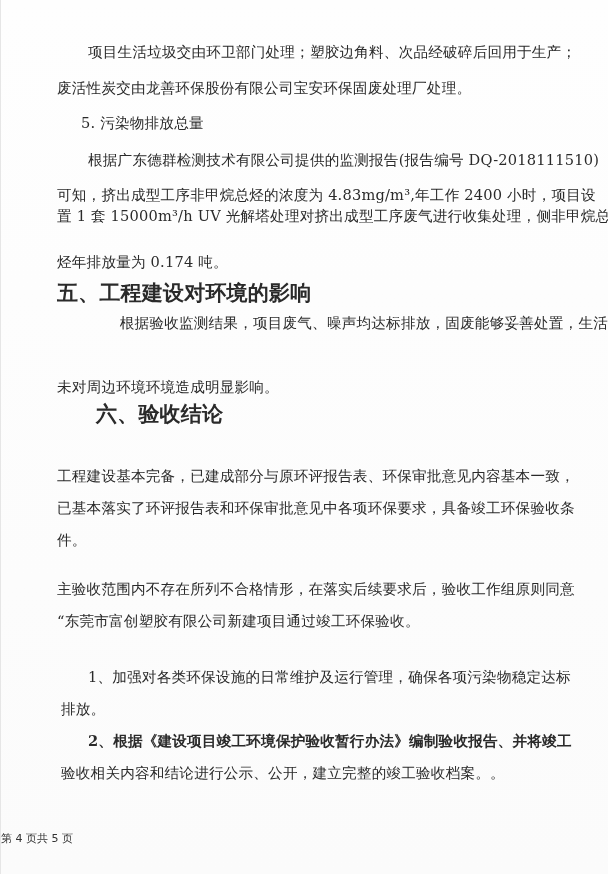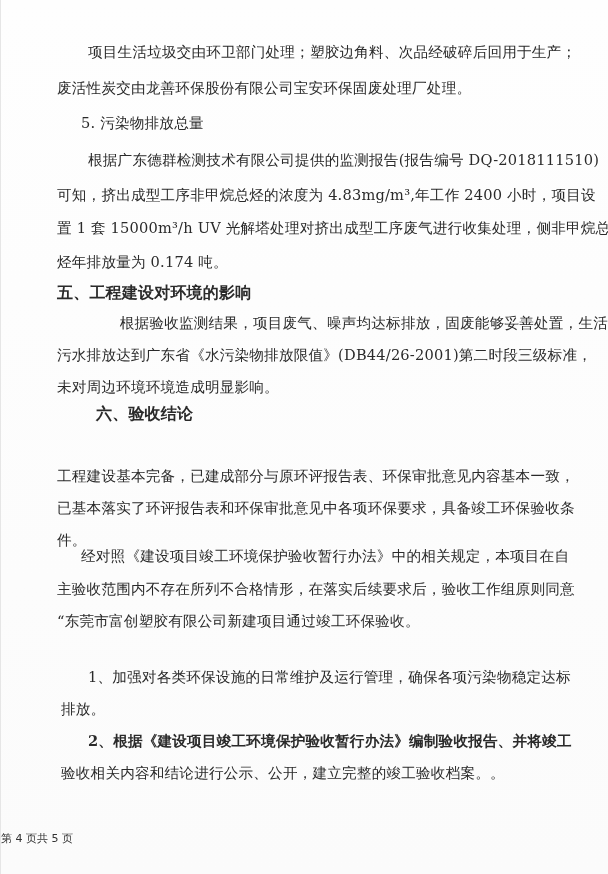--- a/index.html
+++ b/index.html
@@ -31,21 +31,21 @@
       font-size: 14.6px;
       line-height: 20px;
       white-space: nowrap;
       letter-spacing: 0.2px;
     }
     .indent { left: 87px; }
     .sub { left: 80px; }
     .heading {
       font-family: "DejaVu Sans", "Liberation Sans", sans-serif;
       font-weight: bold;
-      font-size: 16px;
+      font-size: 21px;
       left: 56px;
     }
     .footer {
       position: absolute;
       left: 0;
       width: 608px;
       top: 831px;
       text-align: left;
       font-family: "DejaVu Sans", "Liberation Sans", sans-serif;
       font-size: 11px;
@@ -57,34 +57,32 @@
 
 <div class="page">
 
   <div class="line indent" style="top:42px;">项目生活垃圾交由环卫部门处理；塑胶边角料、次品经破碎后回用于生产；</div>
   <div class="line" style="top:78px;">废活性炭交由龙善环保股份有限公司宝安环保固废处理厂处理。</div>
 
   <div class="line sub" style="top:113px;">5. 污染物排放总量</div>
 
   <div class="line indent" style="top:150px;">根据广东德群检测技术有限公司提供的监测报告(报告编号 DQ-2018111510)</div>
   <div class="line" style="top:185px;">可知，挤出成型工序非甲烷总烃的浓度为 4.83mg/m³,年工作 2400 小时，项目设</div>
-  <div class="line" style="top:218px;">置 1 套 15000m³/h UV 光解塔处理对挤出成型工序废气进行收集处理，侧非甲烷总</div>
+  <div class="line" style="top:206px;">置 1 套 15000m³/h UV 光解塔处理对挤出成型工序废气进行收集处理，侧非甲烷总</div>
   <div class="line" style="top:252px;">烃年排放量为 0.174 吨。</div>
 
   <div class="line heading" style="top:283px;">五、工程建设对环境的影响</div>
   <div class="line indent" style="top:313px;text-align:right;">根据验收监测结果，项目废气、噪声均达标排放，固废能够妥善处置，生活</div>
-  <div class="line" style="top:345px;">污水排放达到广东省《水污染物排放限值》(DB44/26-2001)第二时段三级标准，</div>
   <div class="line" style="top:377px;">未对周边环境环境造成明显影响。</div>
 
   <div class="line heading" style="top:404px;margin-left:39px;">六、验收结论</div>
   <div class="line" style="top:466px;">工程建设基本完备，已建成部分与原环评报告表、环保审批意见内容基本一致，</div>
   <div class="line" style="top:498px;">已基本落实了环评报告表和环保审批意见中各项环保要求，具备竣工环保验收条</div>
   <div class="line" style="top:530px;">件。</div>
 
-  <div class="line sub" style="top:546px; left:80px;">经对照《建设项目竣工环境保护验收暂行办法》中的相关规定，本项目在自</div>
   <div class="line" style="top:579px;">主验收范围内不存在所列不合格情形，在落实后续要求后，验收工作组原则同意</div>
   <div class="line" style="top:611px;">“东莞市富创塑胶有限公司新建项目通过竣工环保验收。</div>
 
   <div class="line indent" style="top:667px;">1、加强对各类环保设施的日常维护及运行管理，确保各项污染物稳定达标</div>
   <div class="line" style="top:699px; left:60px;">排放。</div>
   <div class="line indent" style="top:731px;font-weight:bold;">2、根据《建设项目竣工环境保护验收暂行办法》编制验收报告、并将竣工</div>
   <div class="line" style="top:763px; left:60px;">验收相关内容和结论进行公示、公开，建立完整的竣工验收档案。。</div>
 
   <div class="footer">第 4 页共 5 页</div>
 </div>

